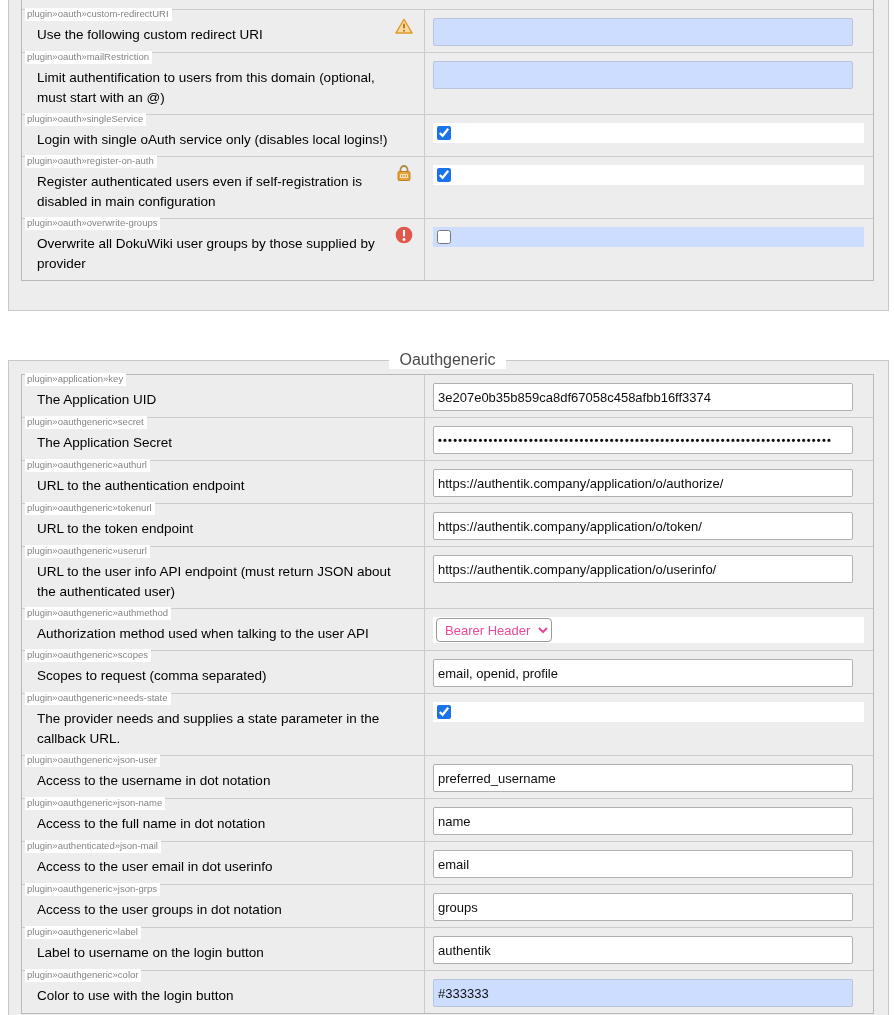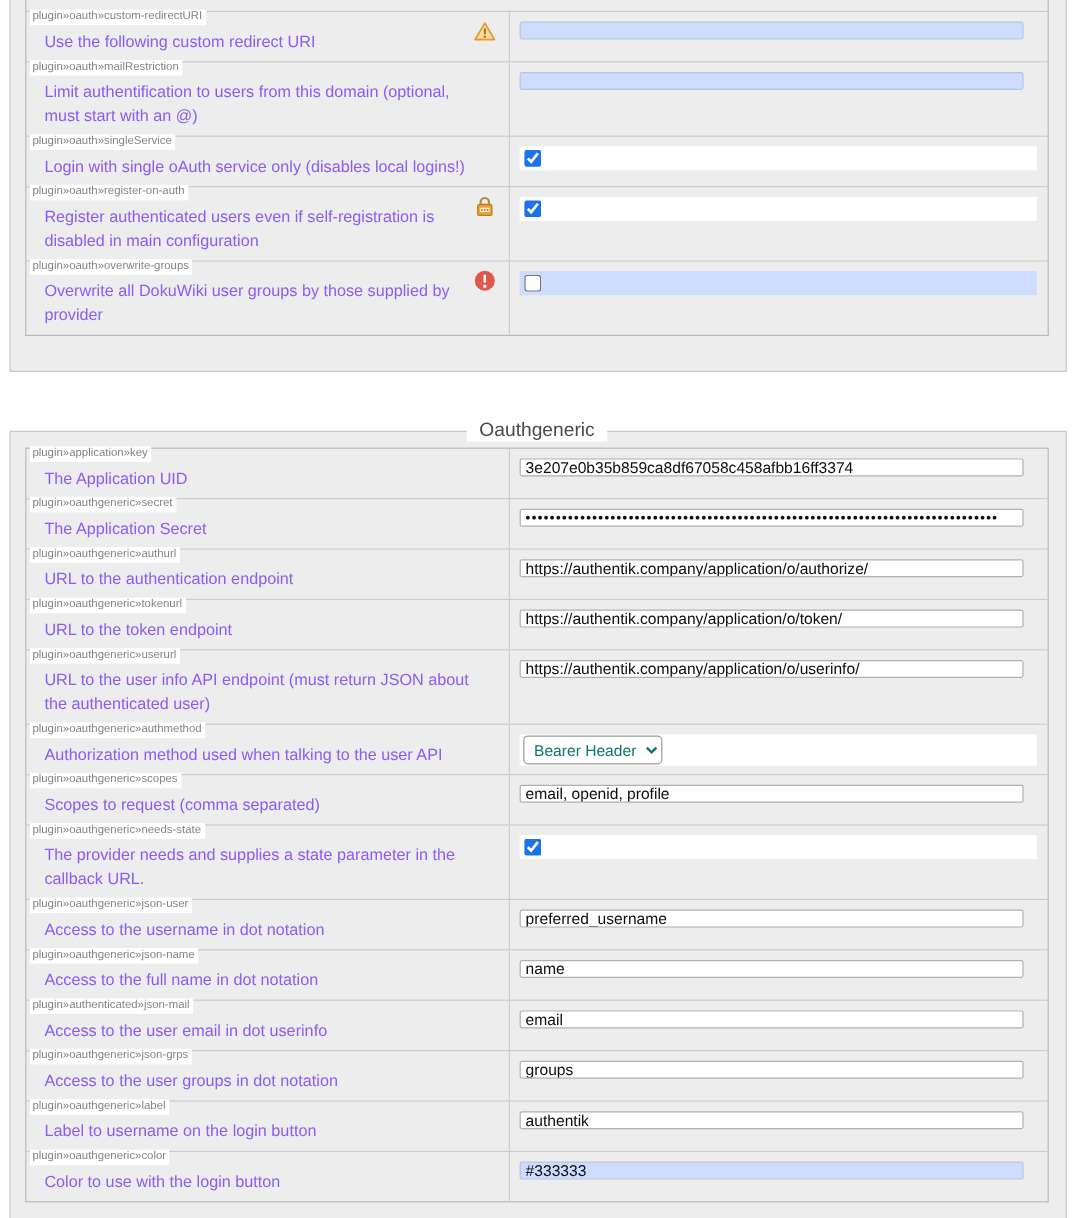--- a/index.html
+++ b/index.html
@@ -15,34 +15,34 @@
   .with-legend .cfg-table{margin-top:5px;}
 
   .cfg-sliver{height:9px;}
   .cfg-row{display:flex;border-top:1px solid #cccccc;position:relative;}
   .cfg-row.no-top{border-top:none;}
   .cfg-row.lines-1{min-height:40px;}
   .cfg-row.lines-2{min-height:59px;}
 
   .cell-label{width:402px;box-sizing:border-box;padding:0 0 6px 2px;position:relative;}
   .key-chip{display:inline-block;position:relative;top:-7px;margin-left:1px;background:#fff;color:#848484;font-size:9.5px;line-height:12px;padding:0 3px 1px 2px;white-space:nowrap;}
-  .label-text{display:block;margin:-3px 32px 0 13px;font-size:13.5px;line-height:20px;color:#8b5cf6;}
+  .label-text{display:block;margin:-3px 32px 0 13px;font-size:13.5px;line-height:20px;color:#000000;}
 
   .row-icon{position:absolute;right:11px;top:7px;width:18px;height:18px;}
   .row-icon svg{display:block;width:100%;height:100%;}
 
   .cell-value{flex:1;border-left:1px solid #cccccc;box-sizing:border-box;padding:8px 9px 6px 8px;}
-  .text-input{display:block;width:420px;height:15px;box-sizing:border-box;border:1px solid #b0b0b0;border-radius:2px;background:#fff;color:#0d0d0d;font-family:"Liberation Sans",sans-serif;font-size:13px;padding:1px 4px;}
+  .text-input{display:block;width:420px;height:28px;box-sizing:border-box;border:1px solid #b0b0b0;border-radius:2px;background:#fff;color:#0d0d0d;font-family:"Liberation Sans",sans-serif;font-size:13px;padding:1px 4px;}
   .text-input.pw{font-size:11px;font-weight:bold;letter-spacing:1.2px;overflow:hidden;white-space:nowrap;}
   .default-bg{background:#ccddff !important;border-color:#b9c4de;}
 
   .strip{height:20px;background:#fff;display:flex;align-items:center;padding-left:2px;}
   .strip.select-strip{height:26px;}
   .strip input[type=checkbox]{width:14px;height:14px;margin:0 0 0 2px;accent-color:#1a73e8;}
-  .auth-select{height:24px;font-family:"Liberation Sans",sans-serif;font-size:13px;color:#0f766e;border:1px solid #9b9b9b;border-radius:4px;background:#fff;padding:0 4px;margin-left:1px;}
+  .auth-select{height:24px;font-family:"Liberation Sans",sans-serif;font-size:13px;color:#ec4899;border:1px solid #9b9b9b;border-radius:4px;background:#fff;padding:0 4px;margin-left:1px;}
 </style>
 </head>
 <body>
 
 <div>
 
   <fieldset class="cfg-fieldset top-cut">
     <div class="cfg-table">
         <div class="cfg-sliver"></div>
         <div class="cfg-row lines-1">

